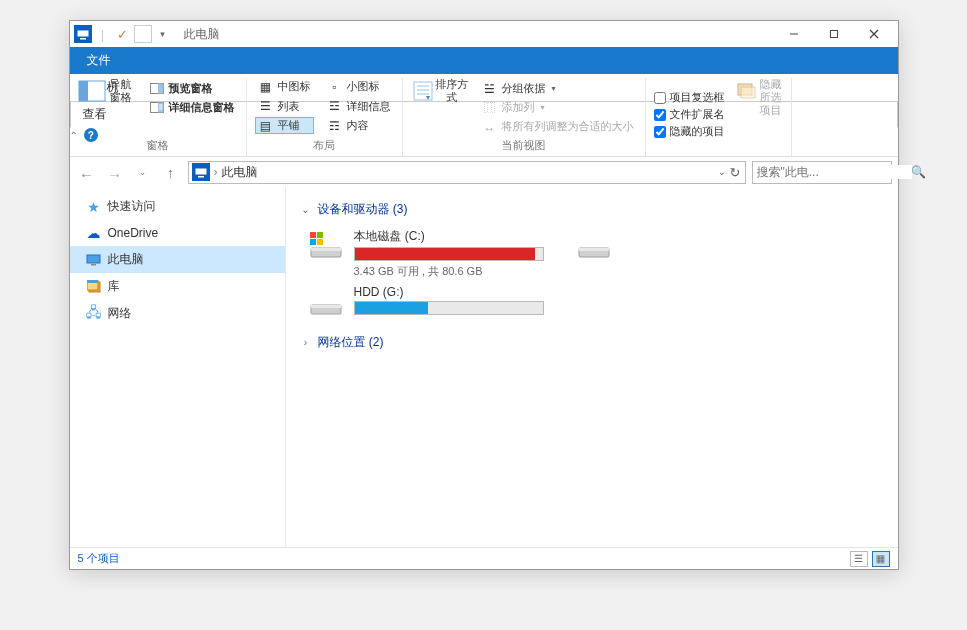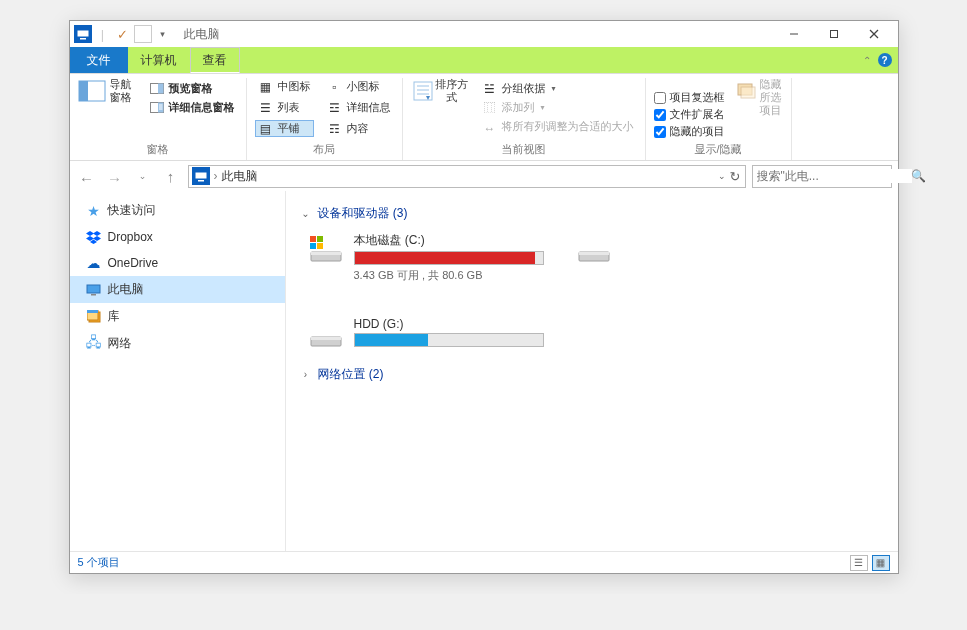--- a/index.html
+++ b/index.html
@@ -4,21 +4,21 @@
   <style>
     * { margin: 0; padding: 0; box-sizing: border-box; font-family: "Segoe UI", "Microsoft YaHei", sans-serif; }
     body { background: #f0f0f0; display: flex; justify-content: center; padding: 20px; }
     .window { width: 830px; background: #fff; border: 1px solid #999; box-shadow: 0 4px 20px rgba(0,0,0,0.15); font-size: 12px; color: #333; }
     .titlebar { height: 26px; background: #fff; display: flex; align-items: center; padding: 0 4px; }
     .titlebar .qat { display: flex; align-items: center; gap: 2px; }
     .titlebar .qat-icon { width: 18px; height: 18px; display: flex; align-items: center; justify-content: center; font-size: 13px; border: 1px solid transparent; padding:1px; }
     .titlebar .title-text { margin-left: 12px; color: #666; font-size: 12px; }
     .titlebar .spacer { flex: 1; }
     .titlebar .sysbtn { width: 40px; height: 26px; display: flex; align-items: center; justify-content: center; color: #444; cursor: default; }
-    .tabstrip { display: flex; align-items: stretch; height: 26px; background: #bef264; }
+    .tabstrip { display: flex; align-items: stretch; height: 26px; background: #bef264; flex-direction: column; }
     .tab { padding: 4px 12px; font-size: 12px; color: #333; border: 1px solid transparent; cursor: default; display:flex; align-items:center; }
     .tab.file { background: #1979ca; color: #fff; padding: 4px 16px; }
     .tab.active { border: 1px solid #ccc; border-bottom: 1px solid #fff; }
     .tabstrip .spacer { flex: 1; }
     .tabstrip .rt { display: flex; align-items: center; padding-right: 6px; gap: 6px; color:#777; }
     .ribbon { display: flex; border-top: 1px solid #ddd; border-bottom: 1px solid #ddd; background: #fff; padding: 4px 0 0 0; }
     .rgroup { display: flex; flex-direction: column; padding: 0 8px; border-right: 1px solid #e6e6e6; }
     .rgroup:last-child { border-right:none; }
     .rgroup-body { flex: 1; display: flex; align-items: flex-start; gap: 10px; }
     .rgroup-label { text-align: center; color: #777; font-size: 11px; padding: 3px 0; }
@@ -41,21 +41,21 @@
     .searchbox { width: 140px; height: 23px; border: 1px solid #bbb; display: flex; align-items: center; padding: 0 4px; }
     .searchbox input { border: none; outline: none; font-size: 12px; flex: 1; color:#777; }
     .body { display: flex; height: 360px; }
     .nav { width: 216px; border-right: 1px solid #e8e8e8; padding-top: 6px; overflow:hidden; }
     .nav-item { display: flex; align-items: center; gap: 6px; padding: 5px 8px 5px 16px; font-size: 12px; cursor: default; }
     .nav-item.sel { background: #cce8ff; }
     .nav-ic { width: 16px; height: 16px; display: flex; align-items: center; justify-content: center; font-size: 14px; }
     .main { flex: 1; padding: 10px 10px; }
     .group-hdr { display: flex; align-items: center; gap: 6px; color: #003399; font-size: 12px; margin: 4px 0 10px 4px; cursor: default; }
     .expander { color:#666; font-size:10px; width:12px; text-align:center;}
-    .drives { display: flex; flex-wrap: wrap; gap: 34px 28px; margin-left: 12px; margin-bottom: 16px; }
+    .drives { display: flex; flex-wrap: wrap; gap: 6px 28px; margin-left: 12px; margin-bottom: 16px; }
     .drive { display: flex; align-items: flex-start; gap: 10px; width: 240px; }
     .drive-ic { width: 36px; height: 32px; display:flex; align-items:end; justify-content:center; }
     .drive-body { flex: 1; }
     .drive-name { font-size: 12px; margin-bottom: 2px; white-space: nowrap; }
     .bar { width: 190px; height: 14px; border: 1px solid #b8b8b8; background: #e9e9e9; margin: 2px 0 3px 0; position:relative; }
     .bar-fill { height: 100%; background: #1ba1e2; }
     .bar-fill.red { background: #d92626; }
     .drive-sz { font-size: 11px; color: #666; white-space: nowrap; }
     .status { height: 22px; border-top: 1px solid #e5e5e5; display: flex; align-items: center; padding: 0 8px; font-size: 11px; color: #0a5fbe; }
     .status .spacer { flex:1; }
@@ -237,21 +237,20 @@
         <div class="vbtn disabled" style="width:48px;">
           <div class="ic">
             <svg width="24" height="20" viewBox="0 0 24 20">
                 <rect x="3" y="3" width="14" height="11" fill="#f5deb3" stroke="#d2b48c"></rect>
                 <rect x="6" y="6" width="14" height="11" fill="#fff1d6" stroke="#d2b48c" opacity="0.6"></rect>
               </svg>
           </div>
           <span class="lbl"><span>隐藏</span><br><span>所选项目</span></span>
         </div>
       </div>
-      <div class="rgroup-label">显示/隐藏</div>
     </div>
 
     <div class="rgroup">
       <div class="rgroup-label">&nbsp;</div>
     </div>
   </div>
 
   <div class="addrbar">
     <div class="navbtn">←</div>
     <div class="navbtn disabled">→</div>
@@ -279,32 +278,20 @@
     </div>
   </div>
 
   <div class="body">
     <div class="nav">
       <div class="nav-item">
           <div class="nav-ic" style="color:#4aa0e8;">★</div>
           <span>快速访问</span>
         </div>
       <div class="nav-item">
-          <div class="nav-ic" style="color:#0061fe;">
-            <svg width="15" height="13" viewBox="0 0 15 13">
-              <polygon points="4,0 8,2.5 4,5 0,2.5" fill="#0061fe"></polygon>
-              <polygon points="11,0 15,2.5 11,5 7,2.5" fill="#0061fe"></polygon>
-              <polygon points="4,5 8,7.5 4,10 0,7.5" fill="#0061fe"></polygon>
-              <polygon points="11,5 15,7.5 11,10 7,7.5" fill="#0061fe"></polygon>
-              <polygon points="7.5,8.5 11,11 7.5,13 4,11" fill="#0061fe"></polygon>
-            </svg>
-          </div>
-          <span>Dropbox</span>
-        </div>
-      <div class="nav-item">
           <div class="nav-ic" style="color:#0a5fbe;">☁</div>
           <span>OneDrive</span>
         </div>
       <div class="nav-item sel">
           <div class="nav-ic">
             <svg width="15" height="12" viewBox="0 0 15 12">
               <rect x="1" y="1" width="13" height="8" fill="#4aa0e8" stroke="#2a70b8"></rect>
               <rect x="5" y="10" width="5" height="1.5" fill="#888"></rect>
             </svg>
           </div>

